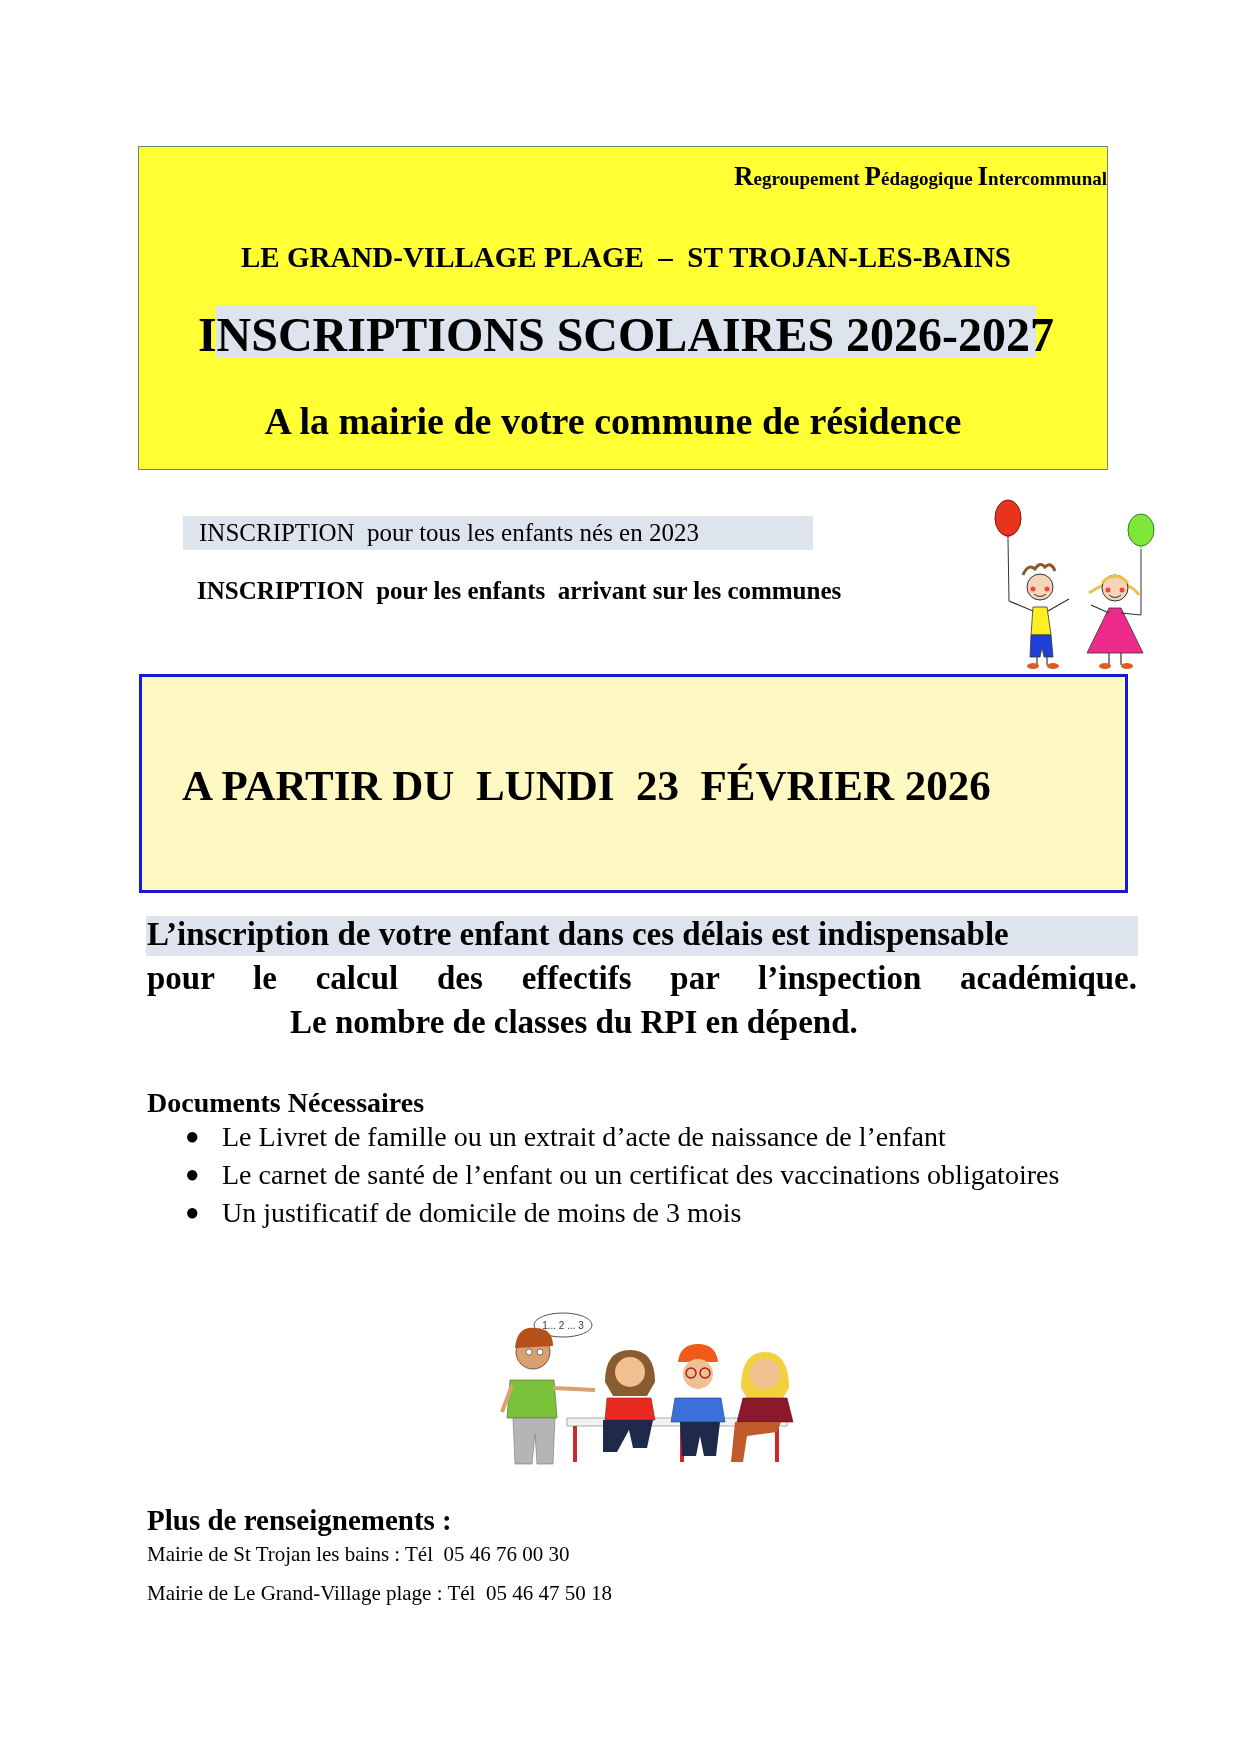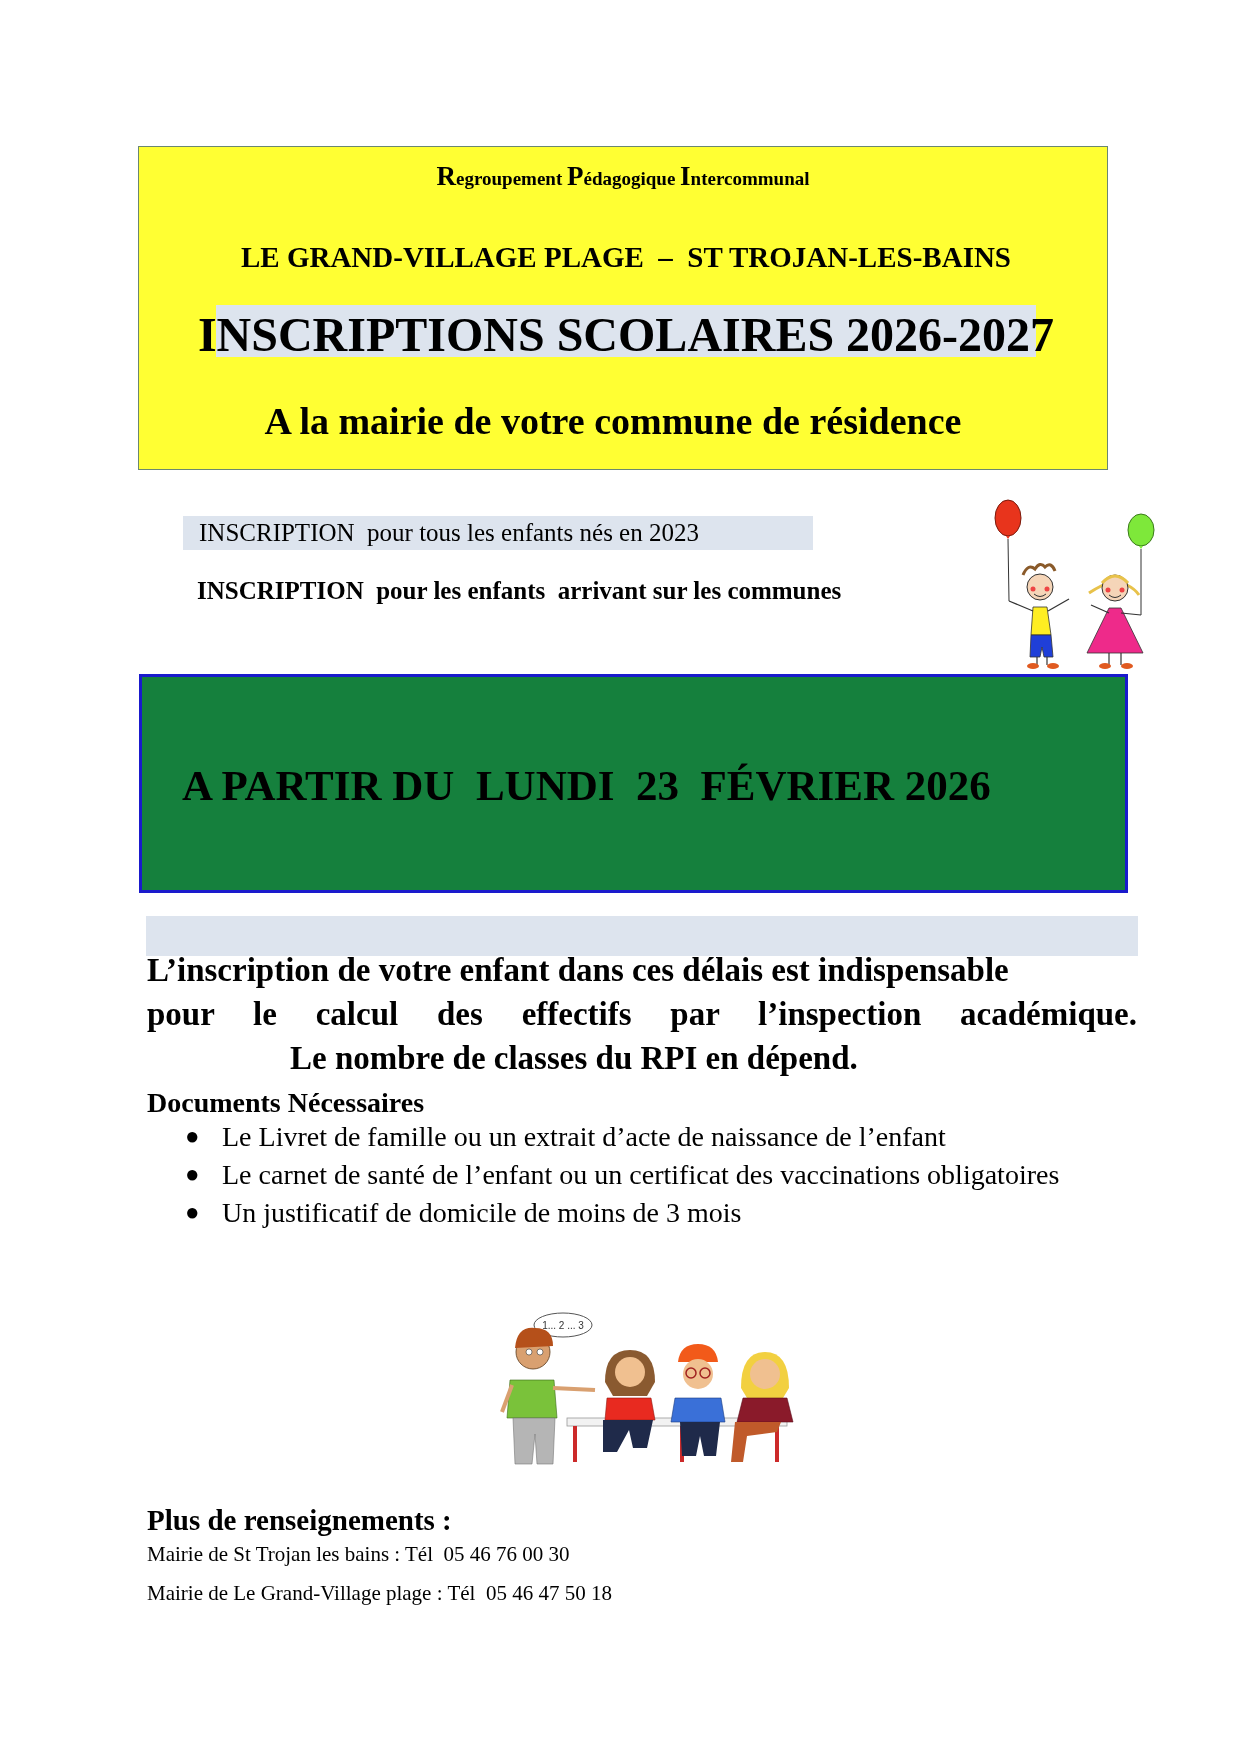--- a/index.html
+++ b/index.html
@@ -20,21 +20,21 @@
     
     .box1 {
       left: 138px; top: 146px;
       width: 970px; height: 324px;
       background: #ffff33;
       border: 1.5px solid #6b8770;
       box-sizing: border-box;
     }
     .rpi-line {
       left: 0; right: 0; top: 14px;
-      text-align: center;
+      text-align: right;
       font-weight: bold;
       font-size: 19px;
       letter-spacing: 0px;
     }
     .rpi-line .cap { font-size: 27px; }
     .communes-line {
       left: 0; right: 0; top: 94px;
       text-align: center;
       font-weight: bold;
       font-size: 29px;
@@ -87,21 +87,21 @@
     
     .kids-balloons {
       left: 975px; top: 495px;
       width: 190px; height: 175px;
     }
 
     
     .box2 {
       left: 139px; top: 674px;
       width: 989px; height: 219px;
-      background: #15803d;
+      background: #fef9c3;
       border: 3px solid #1a1acc;
       box-sizing: border-box;
     }
     .date-line {
       left: 40px; top: 84px;
       font-weight: bold;
       font-size: 43px;
       white-space: pre;
     }
 
@@ -111,21 +111,21 @@
       width: 992px; height: 40px;
       background: #dde4ee;
     }
     .important {
       left: 147px; top: 912px;
       width: 990px;
       font-weight: bold;
       font-size: 33px;
       line-height: 44px;
     }
-    .important .l1 { display: block; white-space: nowrap; margin-top: 36px; }
+    .important .l1 { display: block; white-space: nowrap; }
     .important .l2 {
       display: block;
       text-align: justify;
       text-align-last: justify;
       white-space: nowrap;
       word-spacing: 14px;
     }
     .important .l3 {
       display: block;
       padding-left: 143px;

